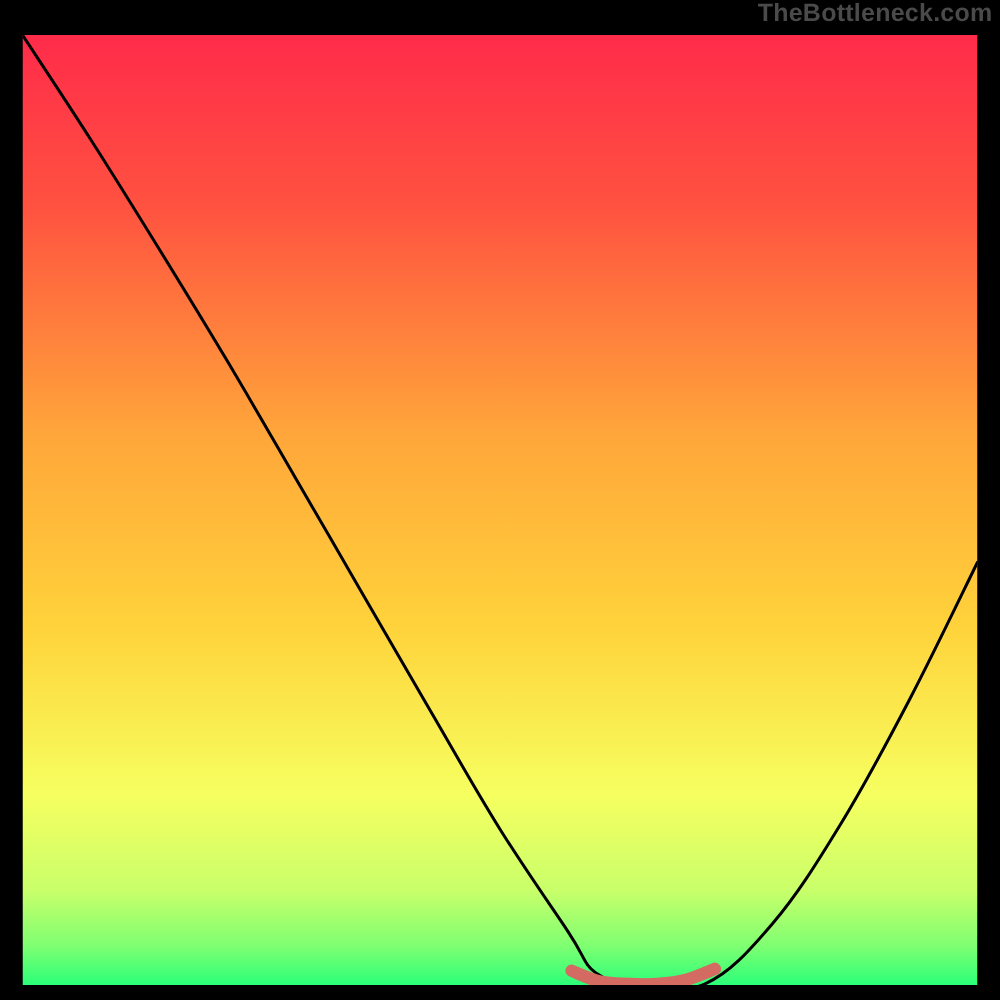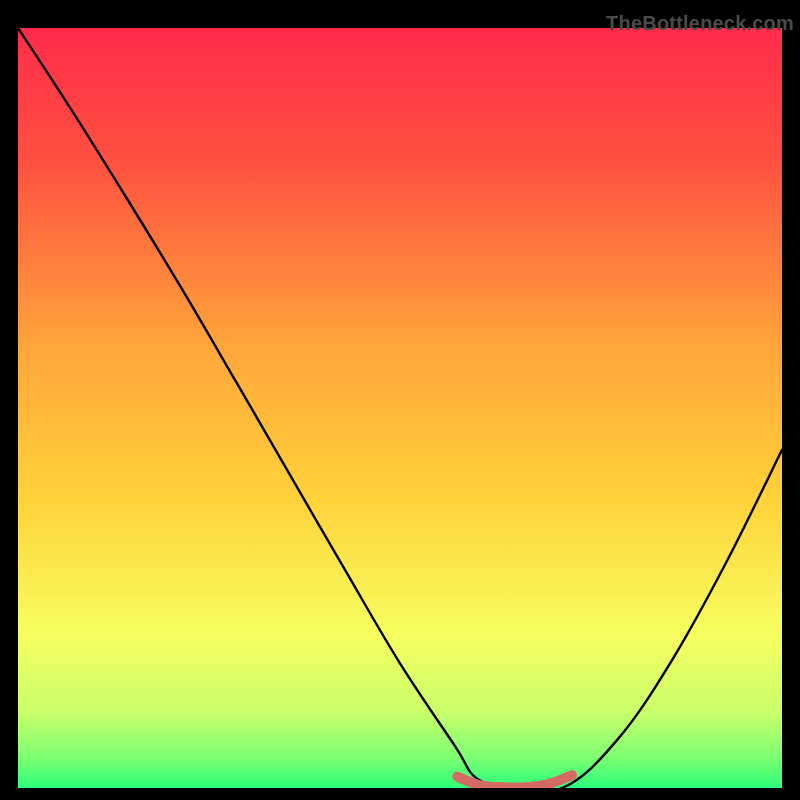--- a/index.html
+++ b/index.html
@@ -12,21 +12,21 @@
     font-family: Arial, Helvetica, sans-serif;
   }
   .frame {
     position: relative;
     width: 800px;
     height: 800px;
     background: #000;
   }
   .watermark {
     position: absolute;
-    top: 12px;
+    top: 0;
     right: 6px;
     color: #4a4a4a;
     font-size: 20px;
     font-weight: 600;
     letter-spacing: 0.2px;
     z-index: 10;
   }
   .plot {
     position: absolute;
     left: 18px;

